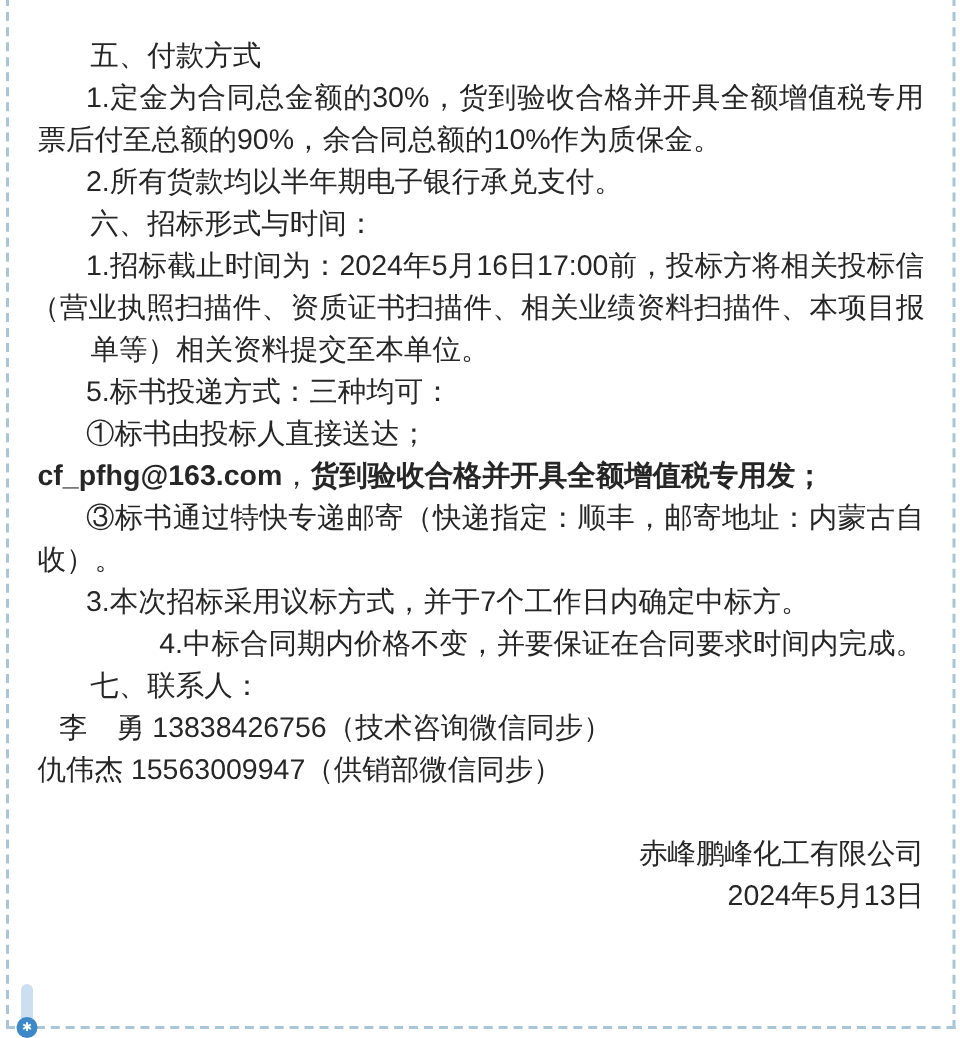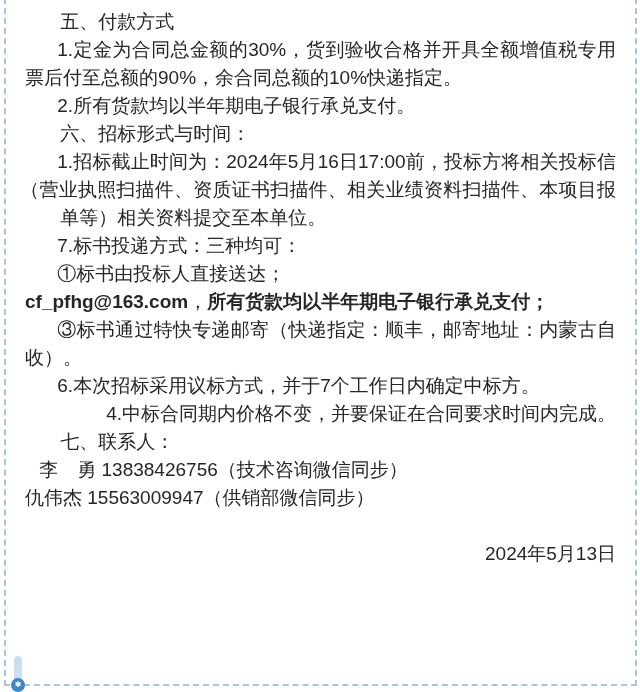--- a/index.html
+++ b/index.html
@@ -17,21 +17,21 @@
     font-family:"Liberation Sans",sans-serif;
   }
   .frame{
     position:absolute;
     top:-12px;left:4px;right:3px;bottom:6px;
     border:2px dashed var(--frame-color);
     pointer-events:none;
   }
   .doc{
     position:absolute;
-    left:25px;top:8px;right:24px;
+    left:25px;top:24px;right:24px;
     color:var(--text-color);
   }
   .line{
     height:28px;
     line-height:28px;
     font-size:19px;
     white-space:pre;
     overflow:visible;
   }
   .line.fill{
@@ -63,36 +63,37 @@
   }
 </style>
 </head>
 <body>
 
 <div class="frame"></div>
 
 <div class="doc">
     <div class="line" style="text-indent: 1.85em;"><span>五、付款方式</span></div>
     <div class="line fill" style="text-indent: 1.7em;"><span>1.定金为合同总金额的30%，货到验收合格并开具全额增值税专用发</span></div>
-    <div class="line"><span>票后付至总额的90%，余合同总额的10%快递指定。</span></div>
+    <div class="line"><span>票后付至总额的90%，余合同总额的10%作为质保金。</span></div>
     <div class="line" style="text-indent: 1.7em;"><span>2.所有货款均以半年期电子银行承兑支付。</span></div>
     <div class="line" style="text-indent: 1.85em;"><span>六、招标形式与时间：</span></div>
     <div class="line fill" style="text-indent: 1.7em;"><span>1.招标截止时间为：2024年5月16日17:00前，投标方将相关投标信息</span></div>
     <div class="line fill" style="text-indent: -0.25em;"><span>（营业执照扫描件、资质证书扫描件、相关业绩资料扫描件、本项目报价</span></div>
     <div class="line" style="text-indent: -0.25em; margin-left: 40px;"><span>单等）相关资料提交至本单位。</span></div>
-    <div class="line" style="text-indent: 1.7em;"><span>7.标书投递方式：三种均可：</span></div>
+    <div class="line" style="text-indent: 1.7em;"><span>5.标书投递方式：三种均可：</span></div>
     <div class="line" style="text-indent: 1.7em;"><span>①标书由投标人直接送达；</span></div>
-    <div class="line"><span class="b">cf_pfhg@163.com</span><span>，</span><span class="b">所有货款均以半年期电子银行承兑支付；</span></div>
+    <div class="line"><span class="b">cf_pfhg@163.com</span><span>，</span><span class="b">货到验收合格并开具全额增值税专用发；</span></div>
     <div class="line fill" style="text-indent: 1.7em;"><span>③标书通过特快专递邮寄（快递指定：顺丰，邮寄地址：内蒙古自治</span></div>
     <div class="line"><span>收）。</span></div>
-    <div class="line" style="text-indent: 1.7em;"><span>6.本次招标采用议标方式，并于7个工作日内确定中标方。</span></div>
+    <div class="line" style="text-indent: 1.7em;"><span>3.本次招标采用议标方式，并于7个工作日内确定中标方。</span></div>
     <div class="line" style="text-indent: 1.7em; text-align: right;"><span>4.中标合同期内价格不变，并要保证在合同要求时间内完成。</span></div>
     <div class="line" style="text-indent: 1.85em;"><span>七、联系人：</span></div>
     <div class="line" style="text-indent: 0.75em;"><span>李　勇 13838426756（技术咨询微信同步）</span></div>
     <div class="line"><span>仇伟杰 15563009947（供销部微信同步）</span></div>
     <div class="line"><span></span></div>
+    <div class="line right"><span>赤峰鹏峰化工有限公司</span></div>
     <div class="line right"><span>2024年5月13日</span></div>
   </div>
 
 <div class="anchor-stem"></div>
 <div class="anchor-handle">
   <span>✱</span>
 </div>
 
 </body></html>

